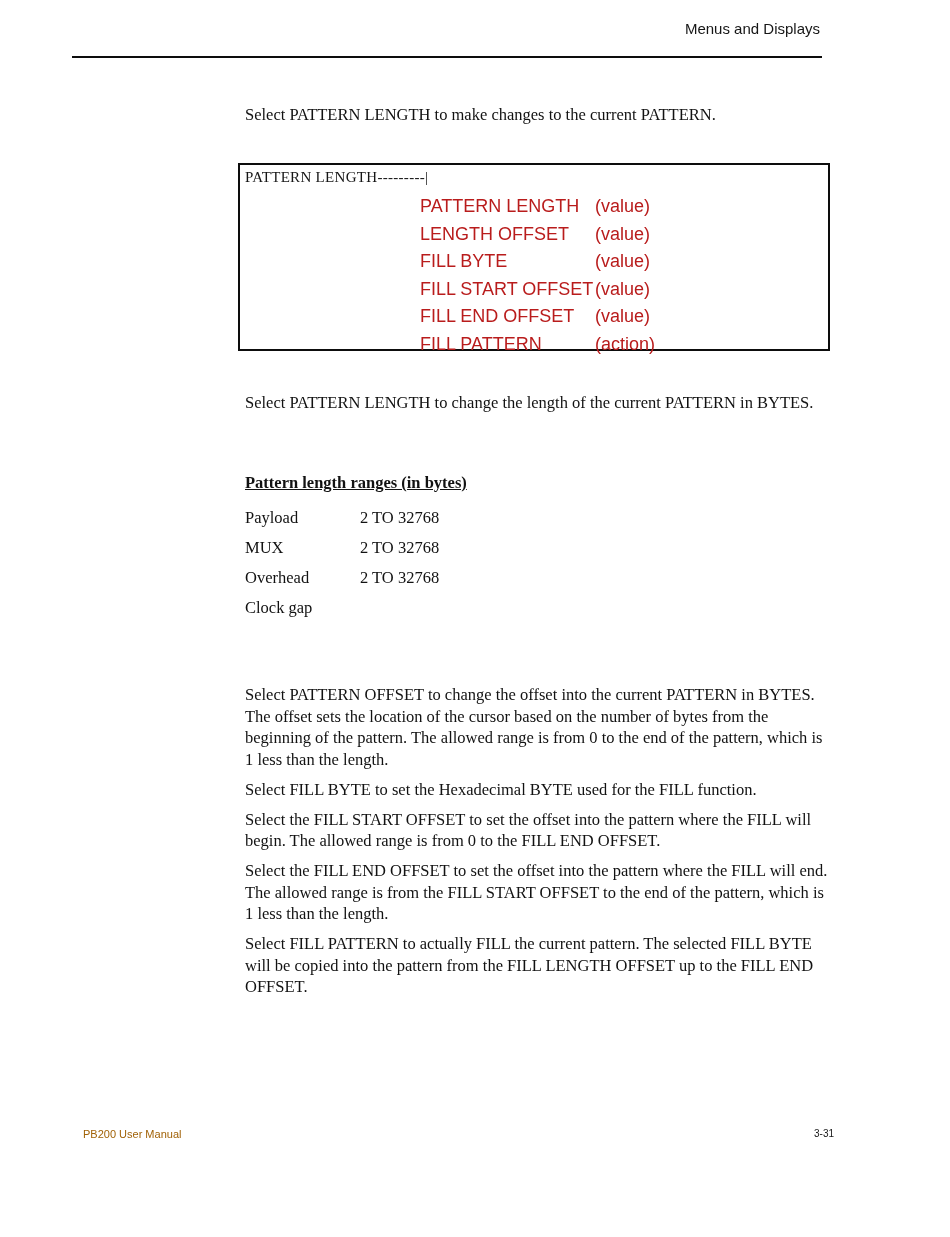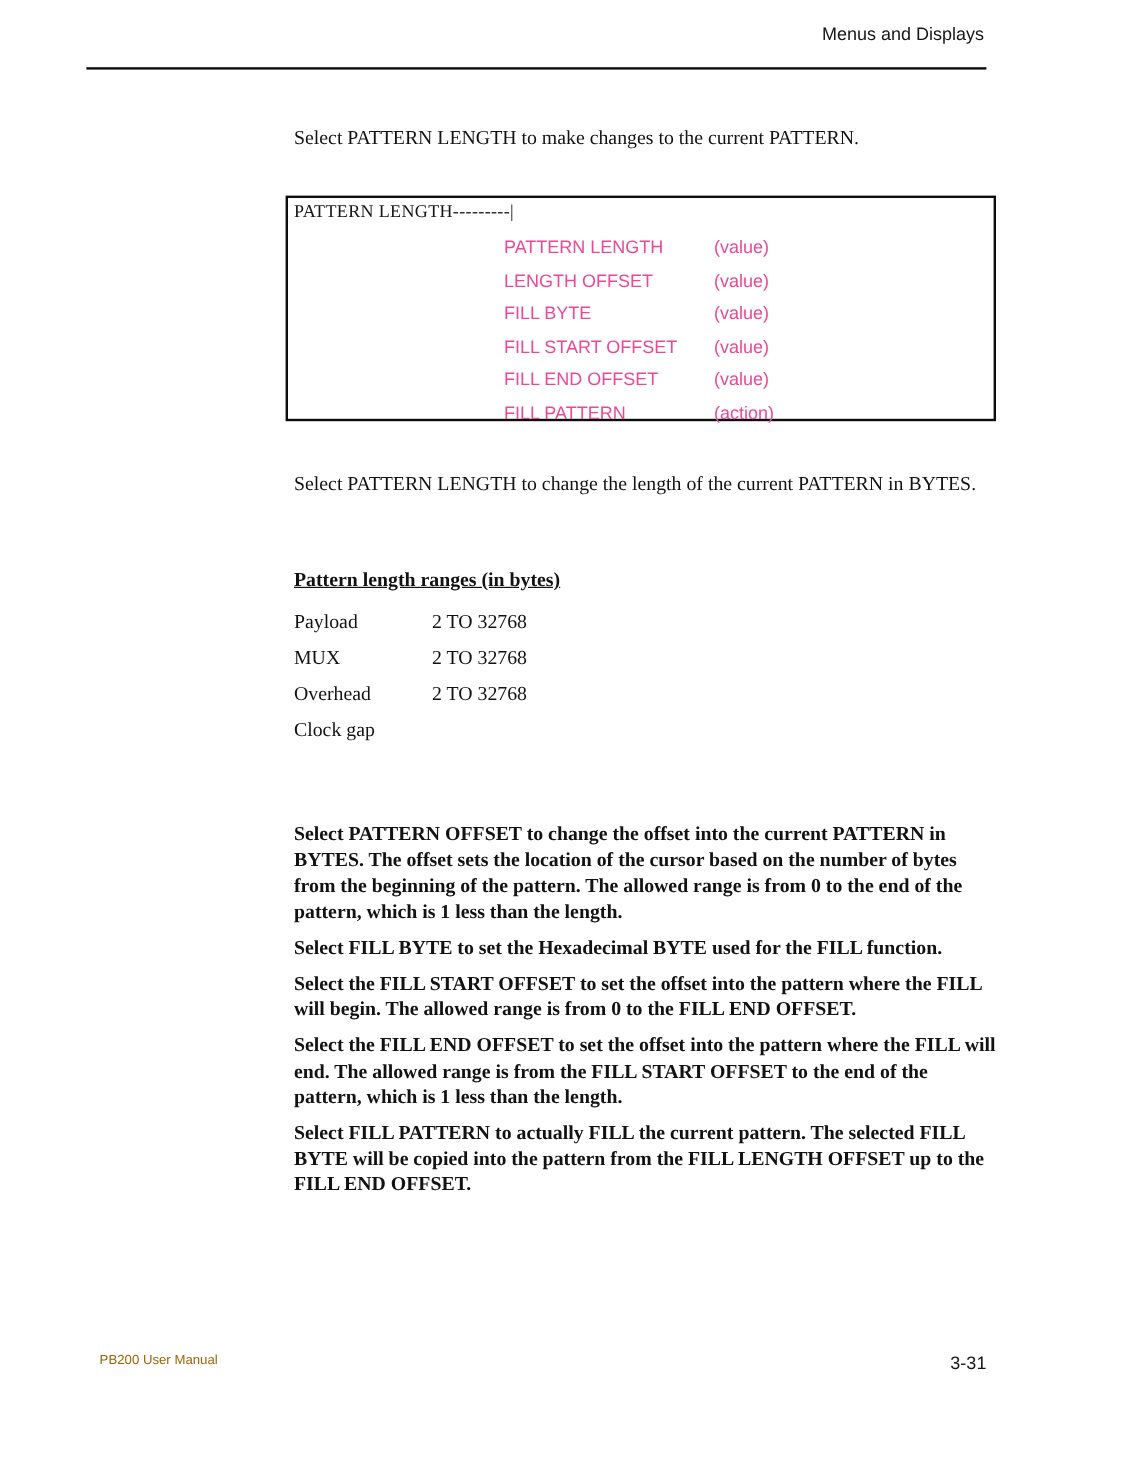--- a/index.html
+++ b/index.html
@@ -65,22 +65,22 @@
   }
   .menu-items {
     margin-top: 7px;
     margin-left: 180px;
   }
   .menu-row {
     display: flex;
     height: 27.5px;
     line-height: 27.5px;
     font-family: "Liberation Sans", sans-serif;
-    font-size: 15px;
-    color: #ec4899;
+    font-size: 18px;
+    color: #b91c1c;
   }
   .menu-label { width: 175px; }
   .menu-value { width: 100px; }
 
   
   .after-box {
     position: absolute;
     top: 392px;
     left: 245px;
     width: 585px;
@@ -116,38 +116,37 @@
   .body-paragraphs {
     position: absolute;
     top: 684px;
     left: 245px;
     width: 585px;
   }
   .body-paragraphs p {
     margin: 0 0 8.5px 0;
     font-size: 16.5px;
     line-height: 21.5px;
-    font-weight: bold;
   }
 
   
   .footer-left {
     position: absolute;
     top: 1128px;
     left: 83px;
     font-family: "Liberation Sans", sans-serif;
     font-size: 11px;
     color: #a16207;
   }
   .footer-right {
     position: absolute;
     top: 1128px;
-    right: 128px;
-    font-family: "Liberation Sans", sans-serif;
-    font-size: 15px;
+    right: 116px;
+    font-family: "Liberation Sans", sans-serif;
+    font-size: 10px;
     color: #161616;
   }
 </style>
 </head>
 <body>
 
 <div class="page">
 
   <span class="running-head-text">Menus and Displays</span>
   <div class="header-rule"></div>

